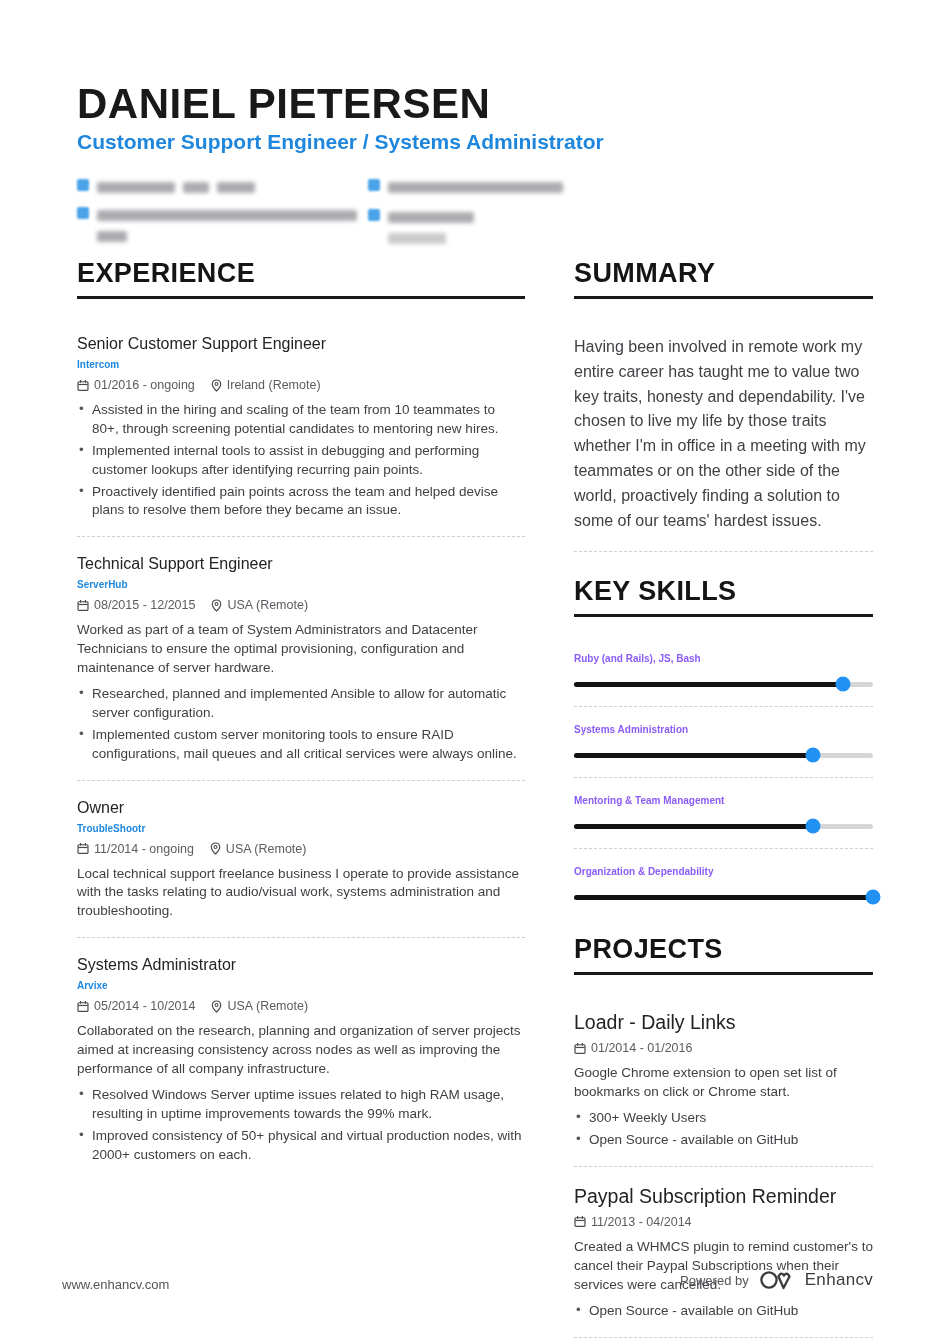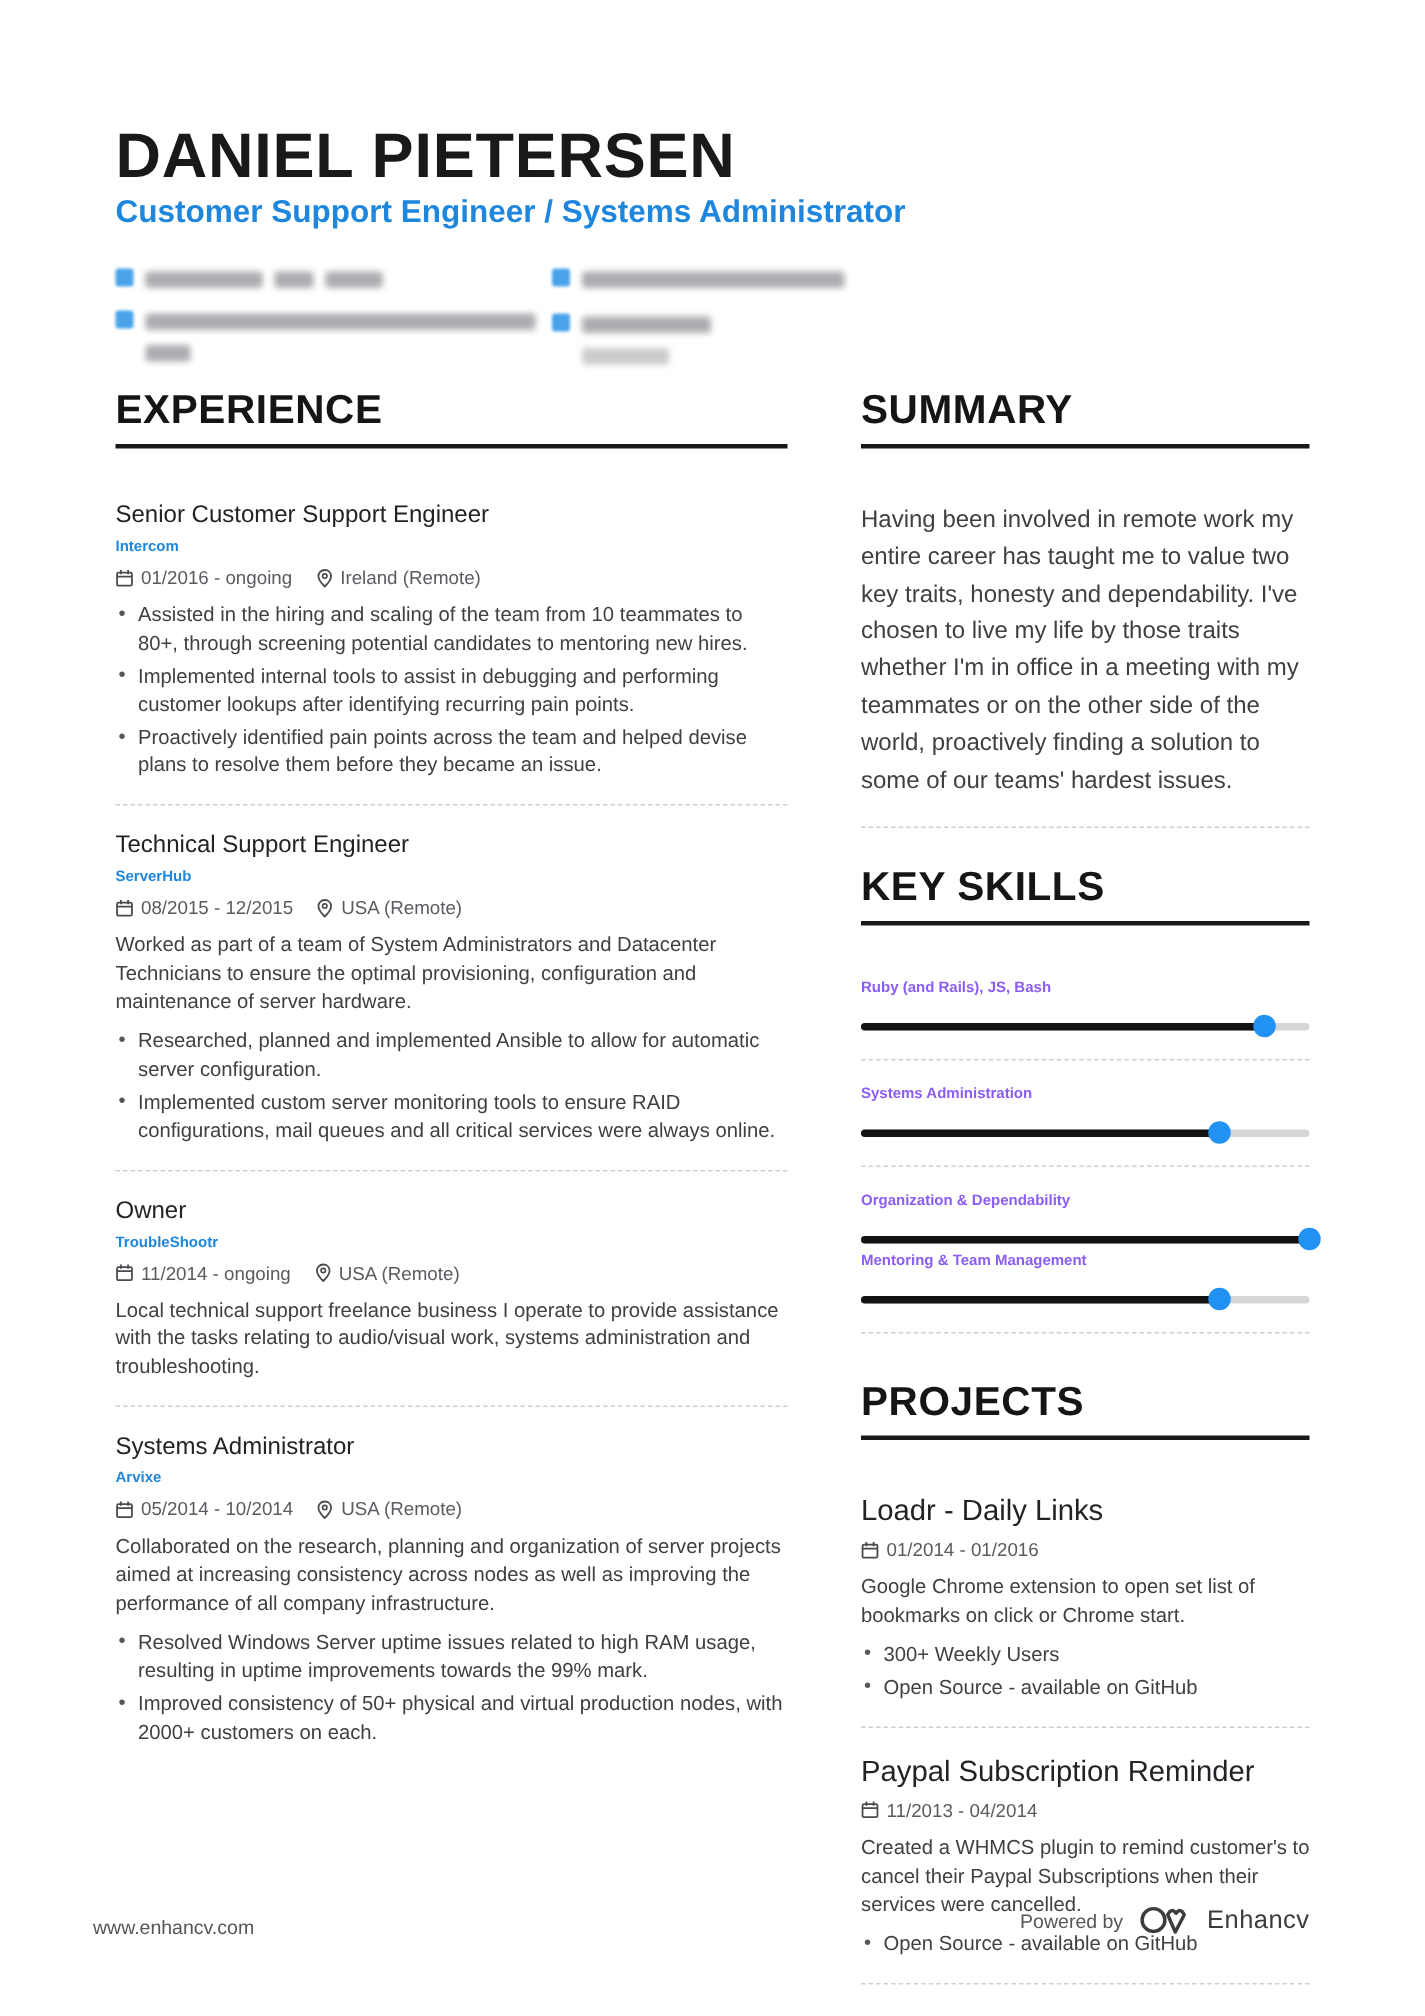--- a/index.html
+++ b/index.html
@@ -245,36 +245,36 @@
         <div class="skill-name">Systems Administration</div>
         <div class="slider">
           <div class="track"></div>
           <div class="fill" style="width: 80%;"></div>
           <div class="dot" style="left: 80%;"></div>
         </div>
         <hr class="divider">
       </div>
 
       <div class="skill">
+        <div class="skill-name">Mentoring &amp; Team Management</div>
+        <div class="slider">
+          <div class="track"></div>
+          <div class="fill" style="width: 80%;"></div>
+          <div class="dot" style="left: 80%;"></div>
+        </div>
+        <hr class="divider">
+      </div>
+
+      <div class="skill">
         <div class="skill-name">Organization &amp; Dependability</div>
         <div class="slider">
           <div class="track"></div>
           <div class="fill" style="width: 100%;"></div>
           <div class="dot" style="left: 100%;"></div>
         </div>
-      </div>
-
-      <div class="skill">
-        <div class="skill-name">Mentoring &amp; Team Management</div>
-        <div class="slider">
-          <div class="track"></div>
-          <div class="fill" style="width: 80%;"></div>
-          <div class="dot" style="left: 80%;"></div>
-        </div>
-        <hr class="divider">
       </div>
     </div>
 
     <div style="margin-top:30px;">
       <div class="section-heading">PROJECTS</div>
 
       <div>
         <div class="proj-title">Loadr - Daily Links</div>
         <div class="meta" style="margin:7px 0 9px;">
           <span class="m-pair">

